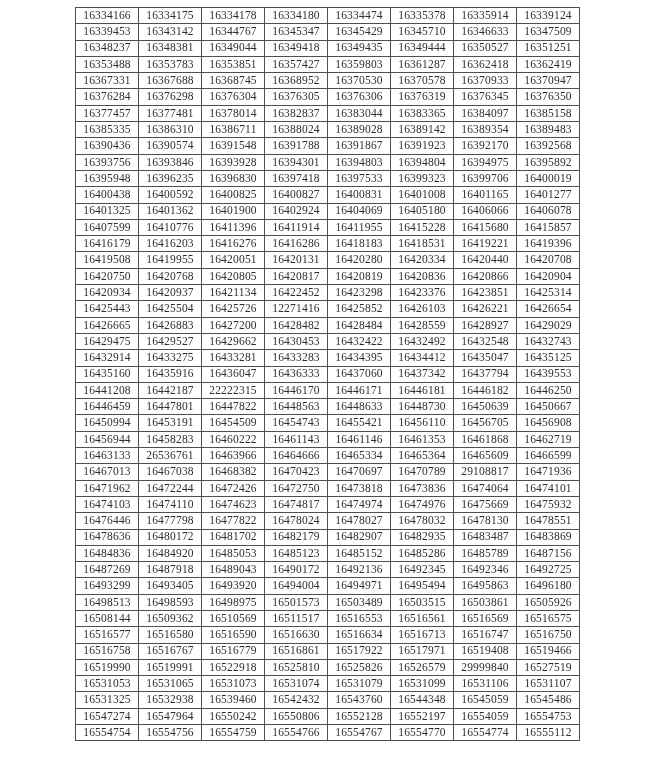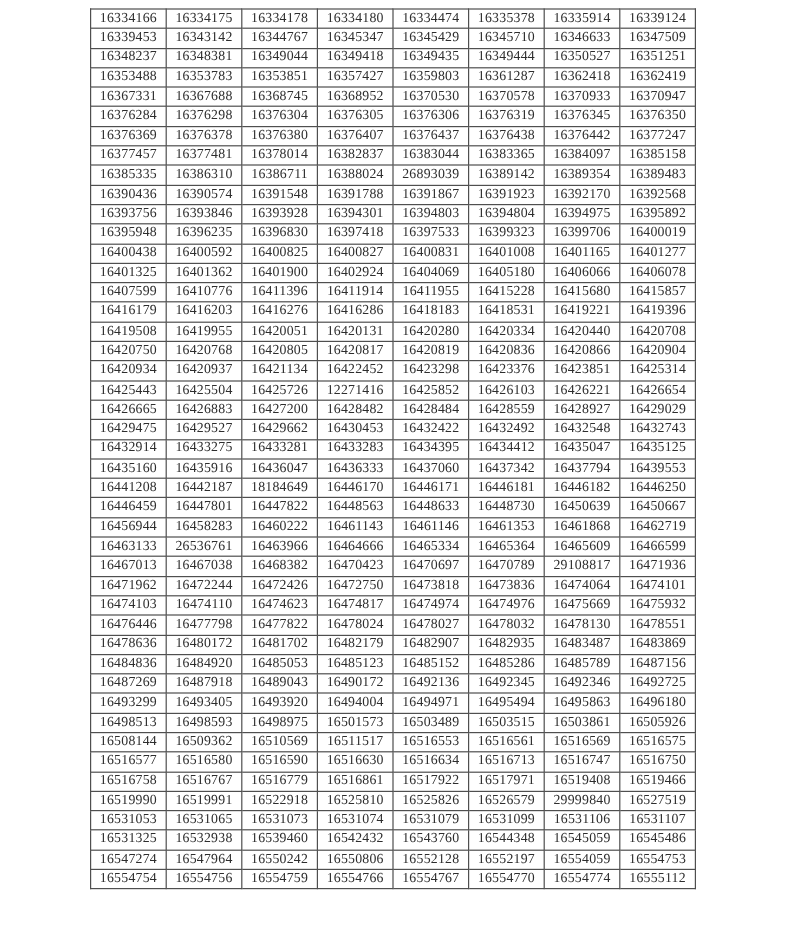--- a/index.html
+++ b/index.html
@@ -102,45 +102,35 @@
           <td>16376284</td>
           <td>16376298</td>
           <td>16376304</td>
           <td>16376305</td>
           <td>16376306</td>
           <td>16376319</td>
           <td>16376345</td>
           <td>16376350</td>
         </tr>
         <tr>
-          <td>16376369</td>
-          <td>16376378</td>
-          <td>16376380</td>
-          <td>16376407</td>
-          <td>16376437</td>
-          <td>16376438</td>
-          <td>16376442</td>
-          <td>16377247</td>
-        </tr>
-        <tr>
           <td>16377457</td>
           <td>16377481</td>
           <td>16378014</td>
           <td>16382837</td>
           <td>16383044</td>
           <td>16383365</td>
           <td>16384097</td>
           <td>16385158</td>
         </tr>
         <tr>
           <td>16385335</td>
           <td>16386310</td>
           <td>16386711</td>
           <td>16388024</td>
-          <td>26893039</td>
+          <td>16389028</td>
           <td>16389142</td>
           <td>16389354</td>
           <td>16389483</td>
         </tr>
         <tr>
           <td>16390436</td>
           <td>16390574</td>
           <td>16391548</td>
           <td>16391788</td>
           <td>16391867</td>
@@ -284,38 +274,48 @@
           <td>16436047</td>
           <td>16436333</td>
           <td>16437060</td>
           <td>16437342</td>
           <td>16437794</td>
           <td>16439553</td>
         </tr>
         <tr>
           <td>16441208</td>
           <td>16442187</td>
-          <td>18184649</td>
+          <td>22222315</td>
           <td>16446170</td>
           <td>16446171</td>
           <td>16446181</td>
           <td>16446182</td>
           <td>16446250</td>
         </tr>
         <tr>
           <td>16446459</td>
           <td>16447801</td>
           <td>16447822</td>
           <td>16448563</td>
           <td>16448633</td>
           <td>16448730</td>
           <td>16450639</td>
           <td>16450667</td>
         </tr>
         <tr>
+          <td>16450994</td>
+          <td>16453191</td>
+          <td>16454509</td>
+          <td>16454743</td>
+          <td>16455421</td>
+          <td>16456110</td>
+          <td>16456705</td>
+          <td>16456908</td>
+        </tr>
+        <tr>
           <td>16456944</td>
           <td>16458283</td>
           <td>16460222</td>
           <td>16461143</td>
           <td>16461146</td>
           <td>16461353</td>
           <td>16461868</td>
           <td>16462719</td>
         </tr>
         <tr>

